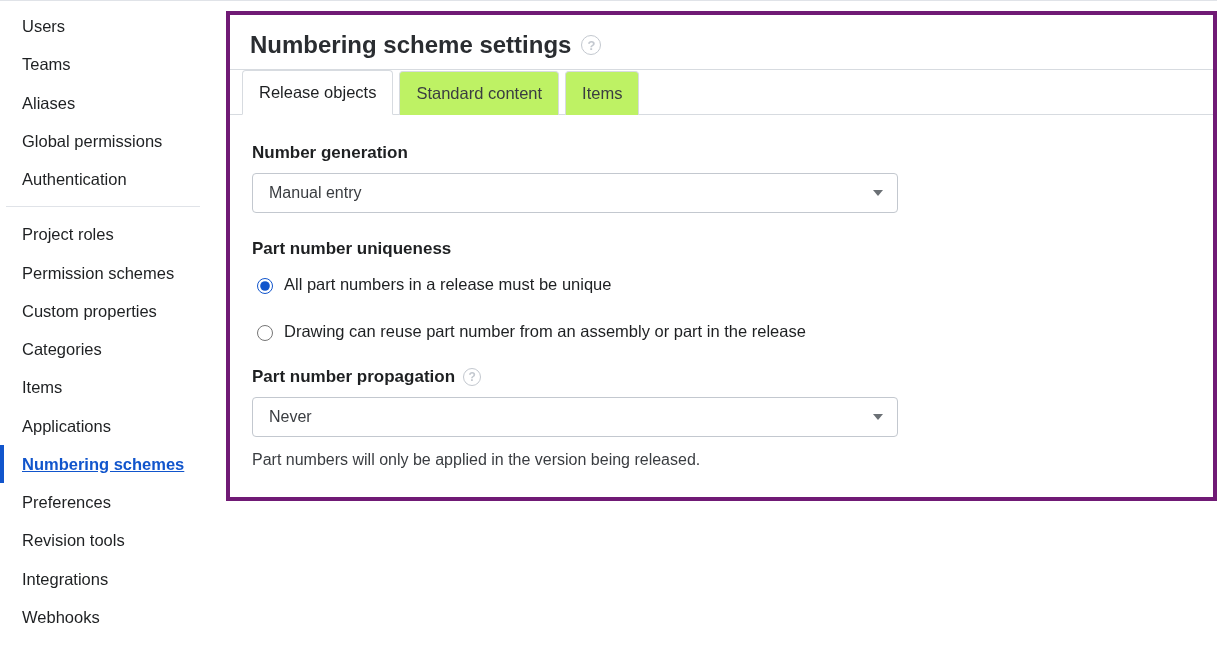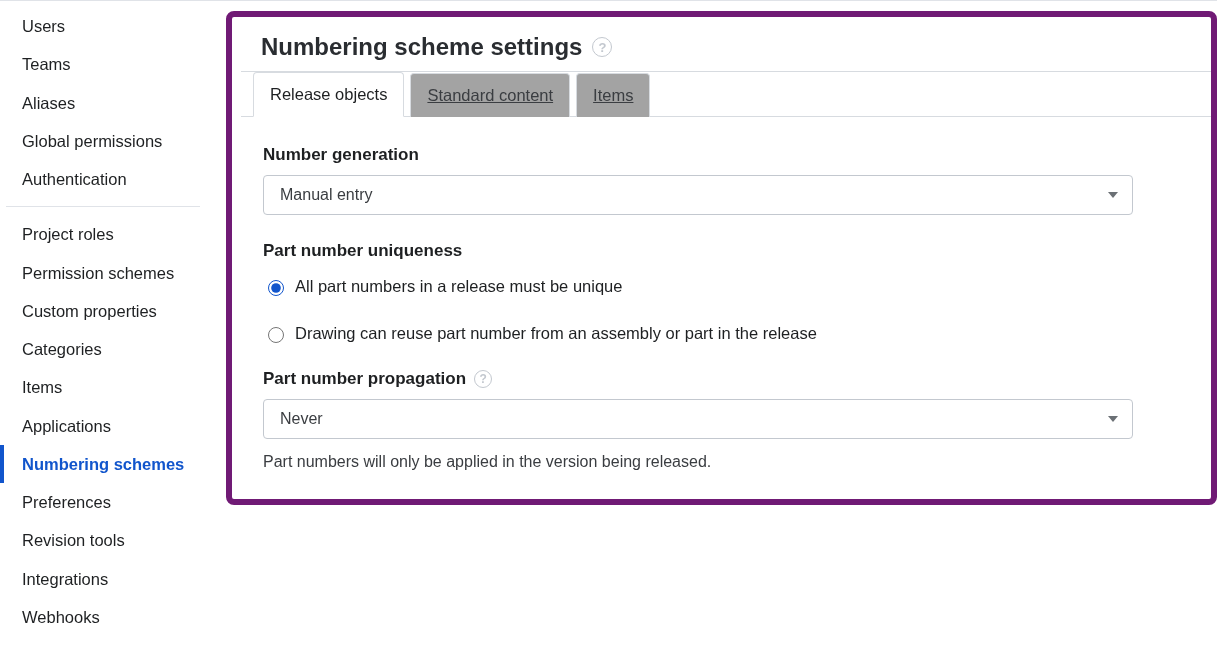--- a/index.html
+++ b/index.html
@@ -22,35 +22,35 @@
     font-size: 16.5px;
     color: #1e2022;
     cursor: pointer;
     line-height: 1.35;
   }
   .sidebar-item.active {
     color: #1155cc;
     font-weight: 600;
     border-left: 4px solid #1155cc;
     padding-left: 18px;
+    text-decoration: underline;
   }
   .sidebar-divider {
     border: none;
     border-top: 1px solid #e0e3e8;
     margin: 8px 6px 8px 6px;
   }
   .main {
     flex: 1;
     padding: 10px 0 0 20px;
   }
   .panel {
-    border: 6px solid #701a75;
-    border-radius: 8px;
-    background: #fff;
-    padding-left: 9px;
+    border: 4px solid #701a75;
+    border-radius: 0;
+    background: #fff;
   }
   .panel-header {
     display: flex;
     align-items: center;
     gap: 10px;
     padding: 16px 20px 10px 20px;
     border-bottom: 1px solid #d7dbe0;
   }
   .panel-title {
     font-size: 24px;
@@ -87,32 +87,32 @@
     top: 1px;
     background: #fff;
     border-radius: 4px 4px 0 0;
     margin-right: 6px;
   }
   .tab.active {
     border-color: #d7dbe0;
     border-bottom: 1px solid #fff;
     color: #1e2022;
   }
-  .tab.inactive { border-color: #d7dbe0; background:#a3a3a3;text-decoration:underline; }
+  .tab.inactive { border-color: #d7dbe0; background:#bef264; }
   .body { padding: 28px 22px 28px 22px; }
   .section-label {
     font-size: 17px;
     font-weight: 700;
     margin-bottom: 10px;
     display: flex;
     align-items: center;
     gap: 8px;
   }
   .select {
-    width: 870px;
+    width: 646px;
     max-width: 100%;
     border: 1px solid #c3c8cf;
     border-radius: 4px;
     padding: 10px 36px 10px 16px;
     font-size: 16px;
     color: #3a3d41;
     background: #fff;
     position: relative;
     display: flex;
     align-items: center;

